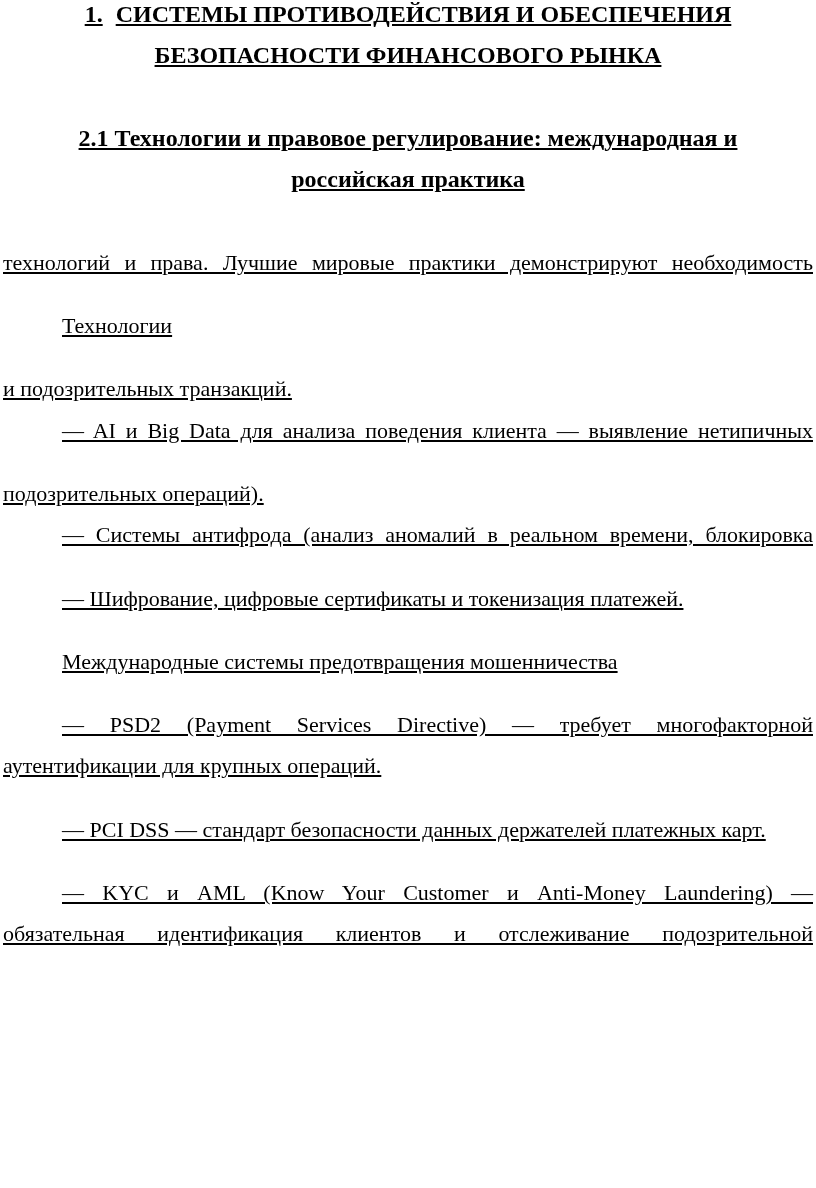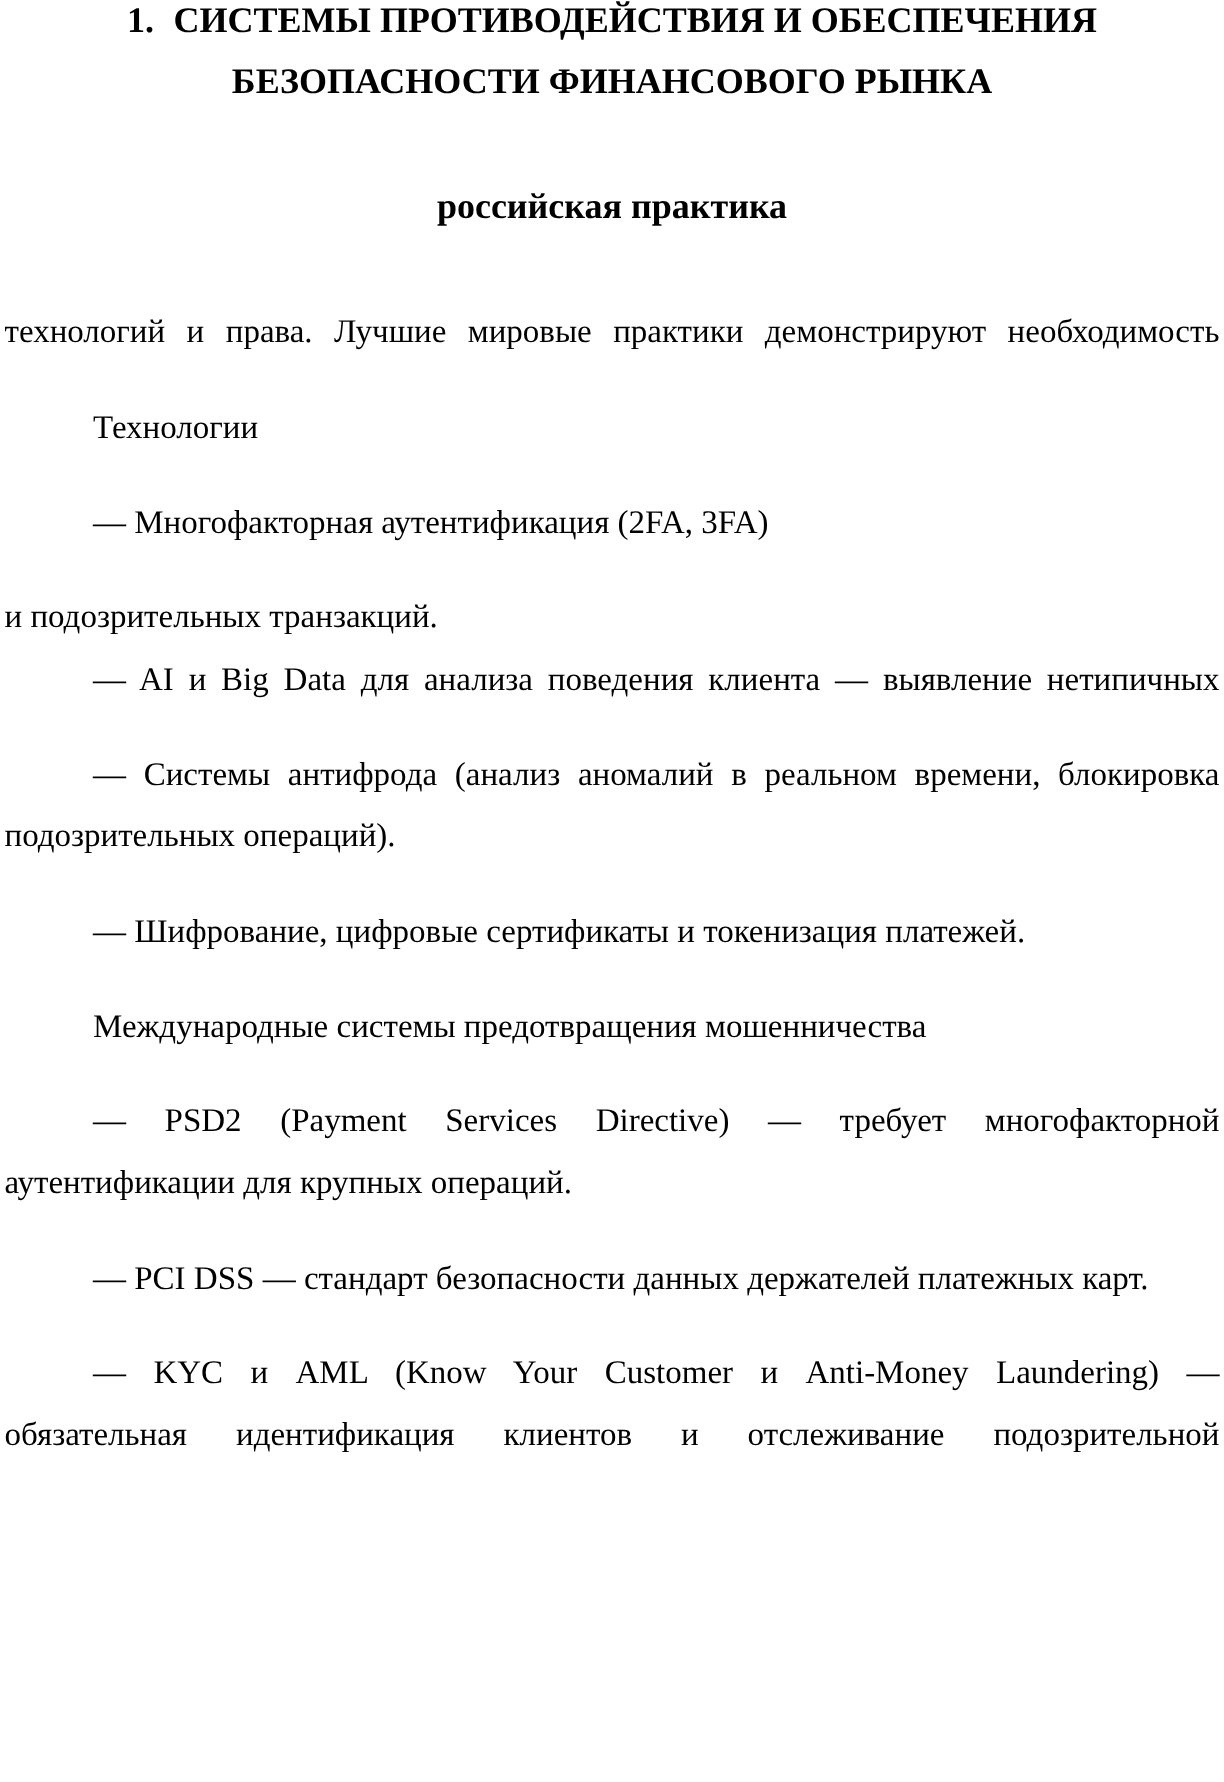--- a/index.html
+++ b/index.html
@@ -7,20 +7,21 @@
     position: relative;
     width: 816px;
     height: 1188px;
     margin: 0 auto;
     background: #ffffff;
     color: #000000;
     font-family: "Liberation Serif", "DejaVu Serif", serif;
     overflow: hidden;
     box-sizing: border-box;
     padding: 0 3px;
+    text-decoration: underline;
   }
   .content { margin-top: -6px; }
 
   
   .heading {
     font-weight: bold;
     font-size: 24px;
     line-height: 41.3px;
     text-align: center;
     margin: 0;
@@ -47,56 +48,56 @@
   <div class="content">
 
     <h1 class="heading">
       <div class="hline"><span class="hnum">1.</span><span>СИСТЕМЫ ПРОТИВОДЕЙСТВИЯ И ОБЕСПЕЧЕНИЯ</span></div>
       <div class="hline">БЕЗОПАСНОСТИ ФИНАНСОВОГО РЫНКА</div>
     </h1>
 
     <div class="sp"></div>
 
     <h2 class="heading">
+      <div class="hline">2.1 Технологии и правовое регулирование: международная и</div>
       <div class="hline">российская практика</div>
     </h2>
 
     <div class="sp"></div>
 
     <div class="body-text">
 
       <p class="para">
         </p>
         <div class="ln j">технологий и права. Лучшие мировые практики демонстрируют необходимость</div>
       <p></p>
 
       <p class="para">
         </p>
         <div class="ln j ind last">Технологии</div>
       <p></p>
 
       <p class="para">
         </p>
-        <div class="ln j ind last">— Многофакторная аутентификация (2FA, 3FA)</div>
       <p></p>
 
       <p class="para">
         </p>
       <p></p>
 
       <p class="para">
         </p>
         <div class="ln j last">и подозрительных транзакций.</div>
         <div class="ln j ind">— AI и Big Data для анализа поведения клиента — выявление нетипичных</div>
       <p></p>
 
       <p class="para">
         </p>
+        <div class="ln j last">подозрительных операций).</div>
         <div class="ln j ind">— Системы антифрода (анализ аномалий в реальном времени, блокировка</div>
-        <div class="ln j last">подозрительных операций).</div>
       <p></p>
 
       <p class="para">
         </p>
         <div class="ln j ind last">— Шифрование, цифровые сертификаты и токенизация платежей.</div>
       <p></p>
 
       <p class="para">
         </p>
         <div class="ln j ind last">Международные системы предотвращения мошенничества</div>

